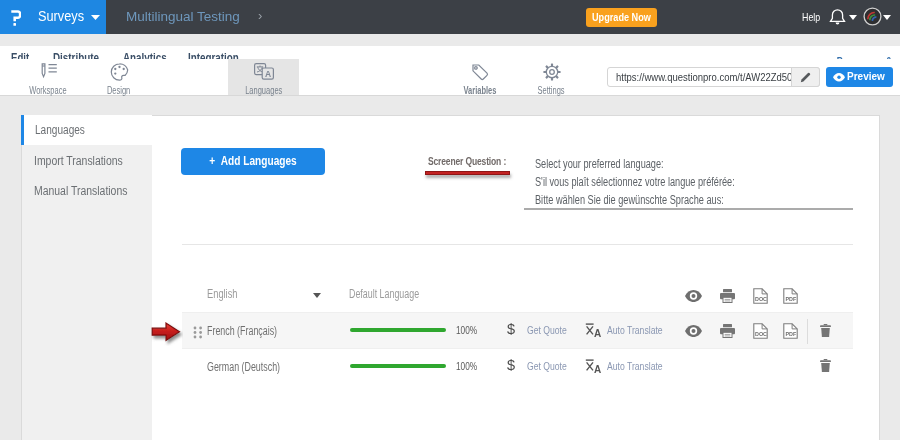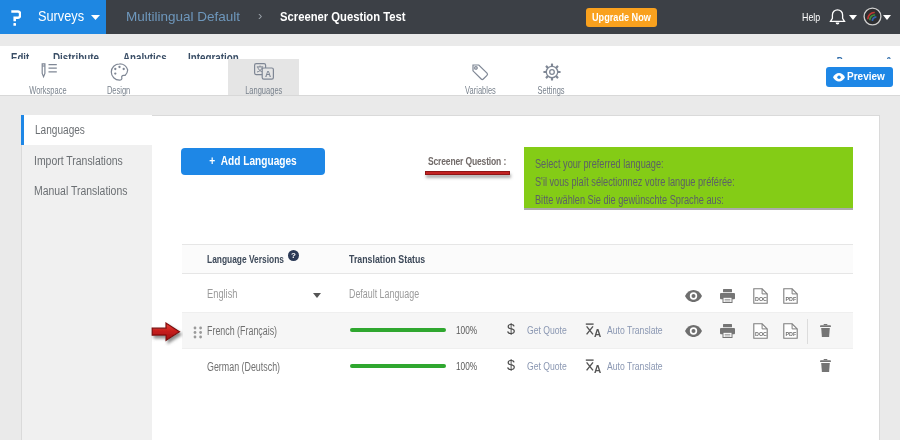--- a/index.html
+++ b/index.html
@@ -39,36 +39,36 @@
 #toolbar { position:absolute; left:0; top:59px; width:900px; height:37px; background:#fff; border-bottom:1px solid #D8D8D8; }
 .titem { position:absolute; top:0; height:36px; text-align:center; }
 .titem .ic { display:flex; justify-content:center; align-items:center; height:21px; padding-top:4px; }
 .titem .lbl { display:inline-block; font-size:10px; color:#79828D; transform:scaleX(0.75); transform-origin:50% 50%; white-space:nowrap; }
 #ti-ws  { left:17px;  width:62px; }
 #ti-de  { left:88px;  width:62px; }
 #ti-ml  { left:155px; width:73px; }
 #ti-la  { left:228px; width:71px; background:#E5E5E5; }
 #ti-fo  { left:302px; width:66px; }
 #ti-aq  { left:370px; width:74px; }
-#ti-va  { left:450px; width:60px; }
+#ti-va  { left:450px; width:60px;font-weight:bold; }
 #ti-se  { left:521px; width:61px; }
 #urlbox { position:absolute; left:607px; top:8px; width:213px; height:20px; background:#fff; border:1px solid #D5D5D5; border-radius:3px; }
 #urlbox .u { position:absolute; left:8px; top:3px; font-size:11px; color:#3B4045; white-space:nowrap; transform:scaleX(0.863); transform-origin:0 0; }
 #urlbox .pen { position:absolute; right:-1px; top:-1px; width:29px; height:20px; background:#EFEFEF; border:1px solid #D5D5D5; border-radius:0 3px 3px 0; }
 #preview { position:absolute; left:826px; top:8px; width:67px; height:20px; background:#1E87E6; border-radius:3px; color:#fff; font-size:11.5px; font-weight:700; }
 
 #card { position:absolute; left:21px; top:115px; width:859px; height:325px; background:#fff; border:1px solid #DADADA; border-bottom:none; }
 #side-active { position:absolute; left:21px; top:115px; width:131px; height:30px; background:#fff; border-left:3px solid #1E87E6; }
 #side-active span { position:absolute; left:11px; top:8px; font-size:12px; color:#6B6F73; }
 #side-gray { position:absolute; left:22px; top:145px; width:130px; height:295px; background:#F0F0F0; }
 .sideitem { position:absolute; left:34px; font-size:12px; color:#6B6F73; }
 #addlang { position:absolute; left:181px; top:148px; width:144px; height:27px; background:#1E87E6; border-radius:4px; color:#fff; font-size:12.5px; font-weight:700; text-align:center; line-height:27px; }
 #screener-label { position:absolute; left:428px; top:155px; font-size:11px; font-weight:700; color:#716A68; letter-spacing:-0.2px; }
 #screener-bar { position:absolute; left:425px; top:170.5px; width:85px; height:4px; background:#C32222; border:1px solid #8F1515; box-shadow:1px 3px 3px rgba(110,110,110,0.55); }
-#qbox { position:absolute; left:524px; top:147px; width:329px; height:63px; background:#84cc16; border-bottom:2px solid #ABABAB; }
+#qbox { position:absolute; left:524px; top:147px; width:329px; height:63px; background:#ffffff; border-bottom:2px solid #ABABAB; }
 #qbox div { position:absolute; left:10.5px; font-size:12px; color:#5C6166; white-space:nowrap; }
 
 #tbl { position:absolute; left:182px; top:244px; width:671px; height:139px; border-top:1px solid #E6E6E6; border-bottom:1px solid #E4E4E4; }
 #thead { position:absolute; left:0; top:0; width:671px; height:29px; background:#FBFBFB; border-bottom:1px solid #E6E6E6; }
 .th { position:absolute; top:8px; font-size:11.5px; font-weight:700; color:#3E4A5A; }
 #qmark { position:absolute; left:106px; top:5px; width:11px; height:11px; border-radius:50%; background:#2B3A57; color:#fff; font-size:8px; font-weight:700; text-align:center; line-height:11px; }
 #row1 { position:absolute; left:0; top:29px; width:671px; height:39px; background:#fff; border-bottom:1px solid #EFEFEF; }
 #row2 { position:absolute; left:0; top:68px; width:671px; height:36px; background:#F6F6F6; border-bottom:1px solid #EFEFEF; }
 #row3 { position:absolute; left:0; top:104px; width:671px; height:34px; background:#fff; }
 .cell { position:absolute; font-size:12px; color:#9B9B9B; white-space:nowrap; }
@@ -92,23 +92,22 @@
   <div id="logo">
     <svg id="logoP" width="10" height="16" viewBox="0 0 10 16">
         <path d="M0.3 1.5 H6.9 A2.2 2.2 0 0 1 9.1 3.7 V5.5 A2.2 2.2 0 0 1 6.9 7.7 H3.7 V11.2" fill="none" stroke="#fff" stroke-width="2.55"></path>
         <rect x="2.4" y="13.1" width="2.6" height="2.6" rx="0.55" fill="#fff"></rect>
       </svg>
   </div>
   <div id="surv"><span class="cxl" style="transform:scaleX(0.91);">Surveys</span></div>
   <svg id="survcaret" width="9" height="5" viewBox="0 0 9 5">
       <path d="M0 0 H9 L4.5 5 Z" fill="#fff"></path>
     </svg>
-  <div id="crumb1">Multilingual Default</div>
+  <div id="crumb1">Multilingual Testing</div>
   <div id="crumbsep">›</div>
-  <div id="crumb2"><span class="cxl" style="transform:scaleX(0.90);">Screener Question Test</span></div>
   <div id="upgrade"><span class="cxc" style="transform:scaleX(0.83);">Upgrade Now</span></div>
   <div id="help"><span class="cxl" style="transform:scaleX(0.77);">Help</span></div>
   <svg id="bell" width="17" height="18" viewBox="0 0 17 18">
       <path d="M8.5 1.8 a5.1 5.1 0 0 1 5.1 5.1 v3.4 l1.9 3 H1.5 l1.9-3 V6.9 A5.1 5.1 0 0 1 8.5 1.8 z" fill="none" stroke="#fff" stroke-width="1.3"></path>
       <path d="M6.6 14.6 a1.9 1.9 0 0 0 3.8 0 z" fill="#fff"></path>
     </svg>
   <svg id="bellcaret" width="8" height="5" viewBox="0 0 8 5">
       <path d="M0 0 H8 L4 5 Z" fill="#fff"></path>
     </svg>
   <svg id="avatar" width="19" height="19" viewBox="0 0 19 19">
@@ -174,20 +173,28 @@
             <rect x="7.9" y="0.4" width="2.2" height="3" rx="0.6" transform="rotate(135 9 9)"></rect>
             <rect x="7.9" y="0.4" width="2.2" height="3" rx="0.6" transform="rotate(180 9 9)"></rect>
             <rect x="7.9" y="0.4" width="2.2" height="3" rx="0.6" transform="rotate(225 9 9)"></rect>
             <rect x="7.9" y="0.4" width="2.2" height="3" rx="0.6" transform="rotate(270 9 9)"></rect>
             <rect x="7.9" y="0.4" width="2.2" height="3" rx="0.6" transform="rotate(315 9 9)"></rect>
           </g>
           <circle cx="9" cy="9" r="5.7" stroke="#7F8795" stroke-width="1.3" fill="#fff"></circle>
           <circle cx="9" cy="9" r="2.3" stroke="#7F8795" stroke-width="1.3" fill="none"></circle>
         </svg>
   </div><span class="lbl">Settings</span></div>
+  <div id="urlbox">
+      <span class="u">https://www.questionpro.com/t/AW22Zd50</span>
+      <span class="pen">
+    <svg style="margin:4px auto 0;" width="11" height="11" viewBox="0 0 11 11">
+          <path d="M0.8 10.2 L1.5 7.6 L8 1.1 a1 1 0 0 1 1.4 0 l0.5 0.5 a1 1 0 0 1 0 1.4 L3.4 9.5 Z" fill="#56595C"></path>
+        </svg>
+  </span>
+    </div>
   <div id="preview">
     <svg style="position:absolute;left:7px;top:6px;" width="12" height="8.5" viewBox="0 0 17 12">
         <path d="M8.5 0C4.9 0 1.8 2.3 0 6c1.8 3.7 4.9 6 8.5 6S15.2 9.7 17 6C15.2 2.3 12.1 0 8.5 0z" fill="#fff"></path>
         <circle cx="8.5" cy="6" r="2.4" fill="#1E87E6"></circle>
       </svg>
     <span class="cxl" style="position:absolute;left:21px;top:3px;transform:scaleX(0.87);">Preview</span>
   </div>
 </div>
 <div id="card"></div>
 <div id="side-active">
@@ -198,25 +205,20 @@
 <span class="sideitem cxl" style="top:184px; transform:scaleX(0.87);">Manual Translations</span>
 <div id="addlang"><span class="cxc" style="transform:scaleX(0.81);">+&nbsp;&nbsp;Add Languages</span></div>
 <div id="screener-label"><span class="cxl" style="transform:scaleX(0.775);">Screener Question :</span></div>
 <div id="screener-bar"></div>
 <div id="qbox">
   <div style="top:10px;"><span class="cxl" style="transform:scaleX(0.765);">Select your preferred language:</span></div>
   <div style="top:28px;text-align:center;"><span class="cxl" style="transform:scaleX(0.765);">S'il vous plaît sélectionnez votre langue préférée:</span></div>
   <div style="top:46px;"><span class="cxl" style="transform:scaleX(0.765);">Bitte wählen Sie die gewünschte Sprache aus:</span></div>
 </div>
 <div id="tbl">
-  <div id="thead">
-    <span class="th cxl" style="left:25px; transform:scaleX(0.73);">Language Versions</span>
-    <span id="qmark">?</span>
-    <span class="th cxl" style="left:167px; transform:scaleX(0.765);">Translation Status</span>
-  </div>
   <div id="row1">
     <span class="cell cxl" style="left:25px; top:13px; transform:scaleX(0.775);">English</span>
     <svg id="encaret" width="8" height="5" viewBox="0 0 8 5">
         <path d="M0 0 H8 L4 5 Z" fill="#555"></path>
       </svg>
     <span class="cell cxl" style="left:167px; top:13px; transform:scaleX(0.74);">Default Language</span>
     <svg class="ric ic-eye" style="top:16px;" width="17" height="12" viewBox="0 0 17 12">
         <path d="M8.5 0C4.9 0 1.8 2.3 0 6c1.8 3.7 4.9 6 8.5 6S15.2 9.7 17 6C15.2 2.3 12.1 0 8.5 0z" fill="#6E6E6E"></path>
         <circle cx="8.5" cy="6" r="3.7" fill="#fff"></circle>
         <circle cx="8.5" cy="6" r="2" fill="#6E6E6E"></circle>

